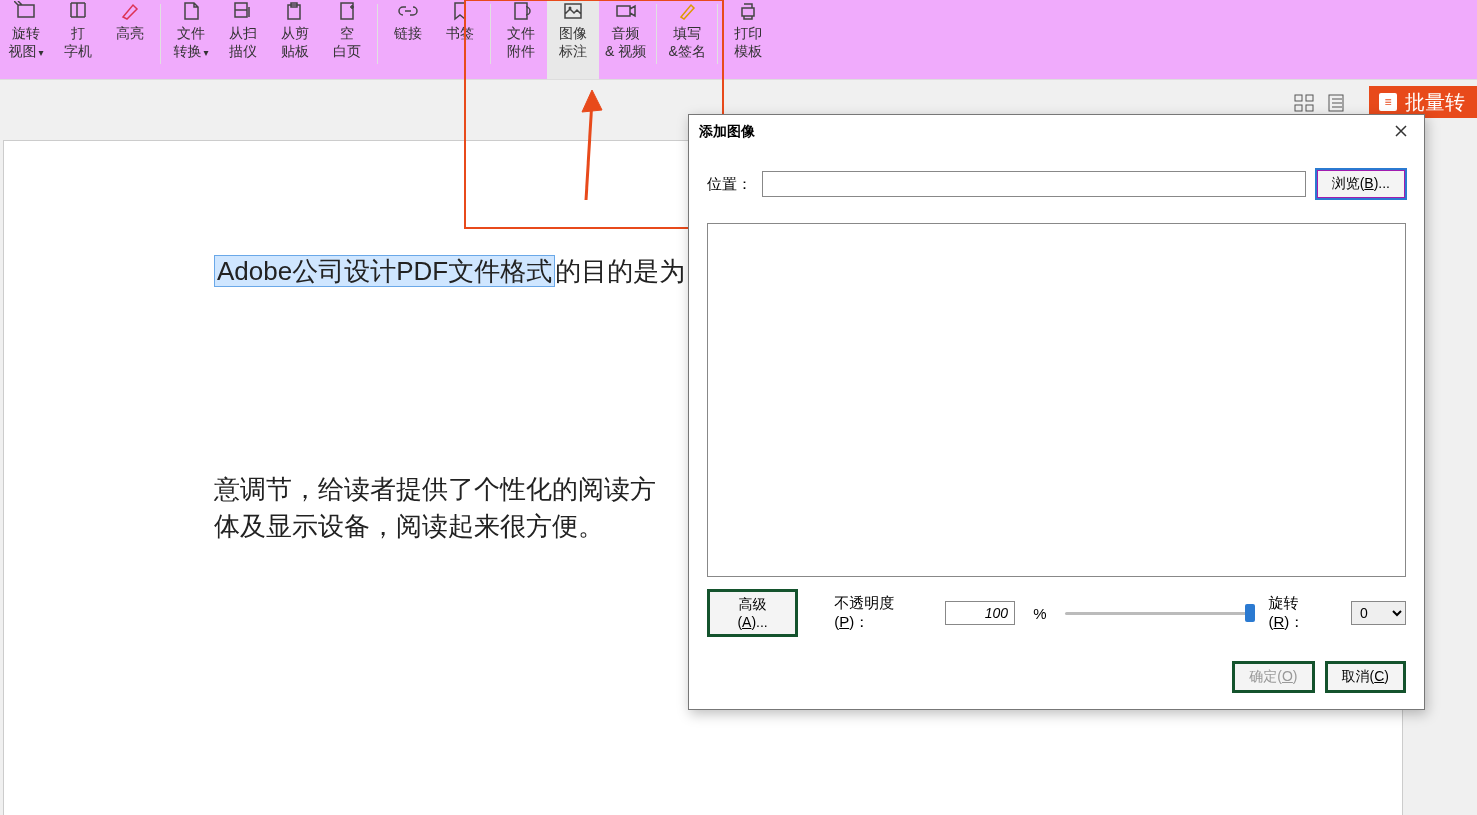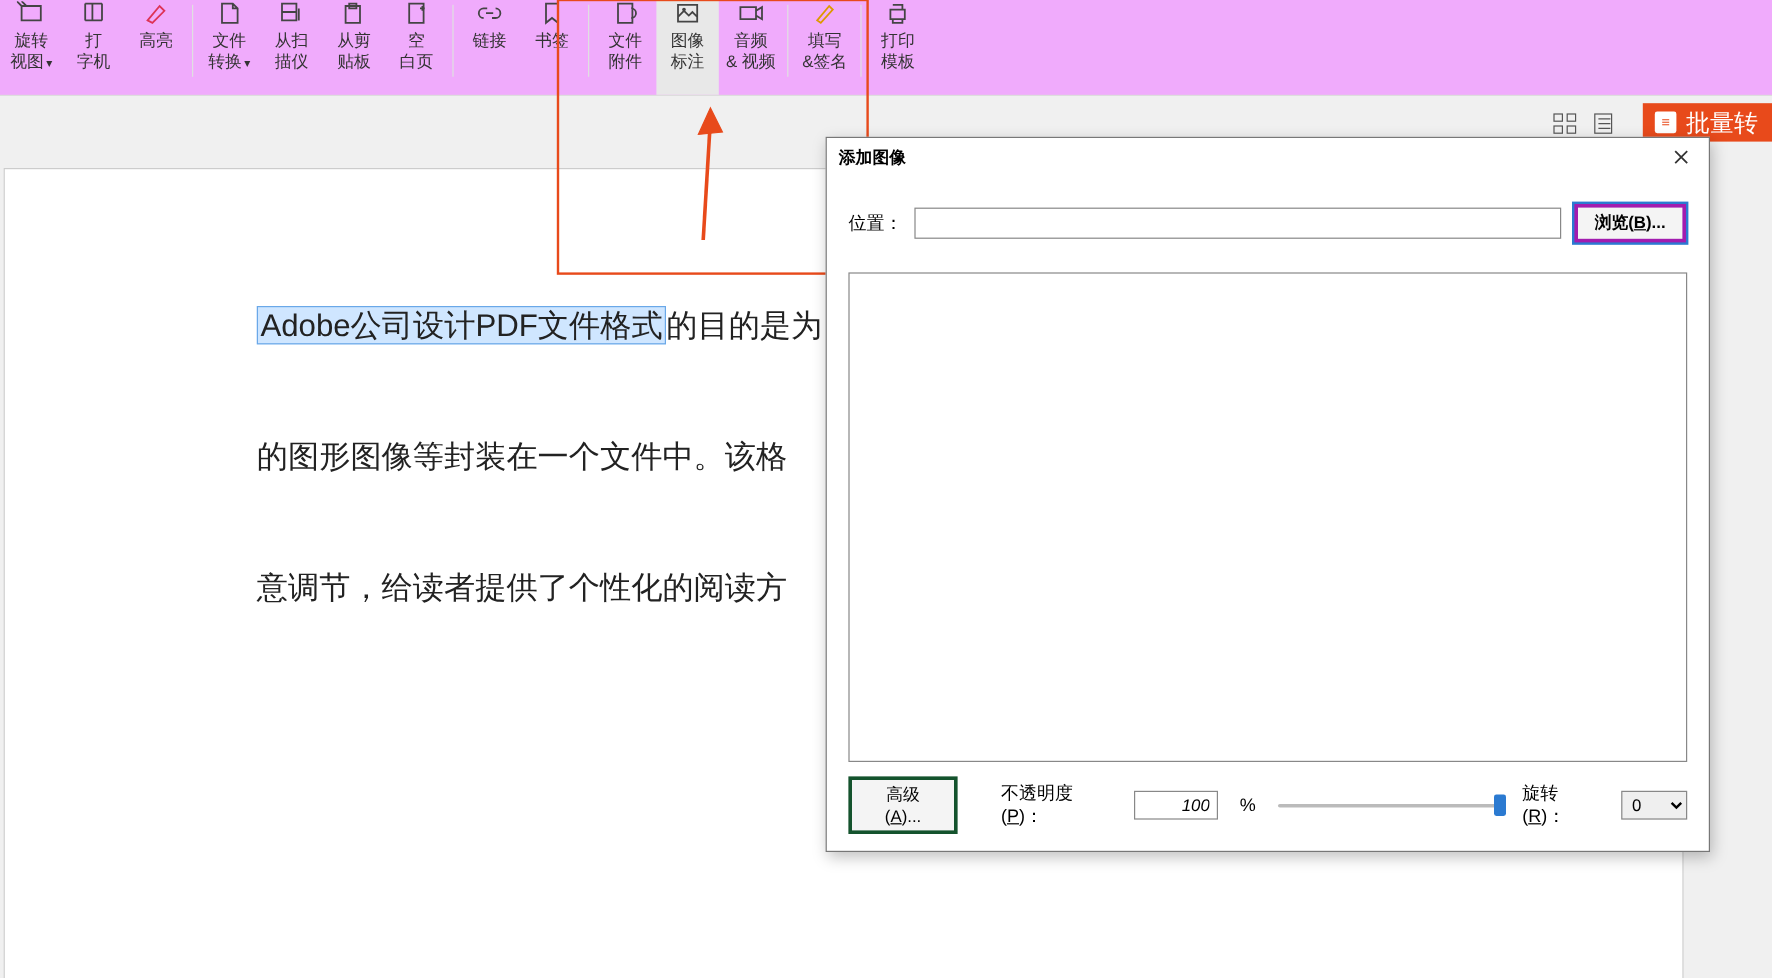--- a/index.html
+++ b/index.html
@@ -178,22 +178,21 @@
     border: 3px solid #14532d;
     background: #f4f4f4;
     font-size: 14px;
     padding: 4px 14px;
     cursor: pointer;
     min-width: 80px;
   }
   .btn.focus {
     outline: 2px solid #2b7ad1;
     outline-offset: -1px;
-    border: 4px solid #a21caf;
-    font-weight: bold;
+    border: 2px solid #a21caf;
   }
   .btn.disabled {
     color: #999;
     cursor: default;
   }
   .preview-box {
     margin-top: 24px;
     flex: 1;
     border: 1px solid #888;
     background: #fff;
@@ -374,24 +373,25 @@
     <div class="label two-line">打印<br>模板</div>
   </div>
 </div>
 
 <div class="page-area">
   <div class="page">
     <div>
       <span class="text-sel">Adobe公司设计PDF文件格式</span><span>的目的是为</span><br>
       <br>
       <br>
-      <span>的图形图像等封装在一个文件中。该格</span><br>
+      <br>
       <br>
       <br>
       <span>意调节，给读者提供了个性化的阅读方</span><br>
+      <span>体及显示设备，阅读起来很方便。</span>
     </div>
   </div>
 </div>
 
 <div class="view-ctrls">
   <div class="vi">
     <svg width="20" height="18" viewBox="0 0 20 18">
         <rect x="1" y="1" width="7" height="6" fill="none" stroke="#555"></rect>
         <rect x="12" y="1" width="7" height="6" fill="none" stroke="#555"></rect>
         <rect x="1" y="11" width="7" height="6" fill="none" stroke="#555"></rect>
@@ -451,13 +451,21 @@
         <div class="slider-thumb"></div>
       </div>
       <span>
         <span>旋转(</span><span class="underline">R</span><span>)：</span>
       </span>
       <select class="rotate-select">
         <option>0</option>
       </select>
     </div>
   </div>
+  <div class="dlg-footer">
+    <button class="btn disabled">
+      <span>确定(</span><span class="underline">O</span><span>)</span>
+    </button>
+    <button class="btn">
+      <span>取消(</span><span class="underline">C</span><span>)</span>
+    </button>
+  </div>
 </div>
 
 </body></html>

